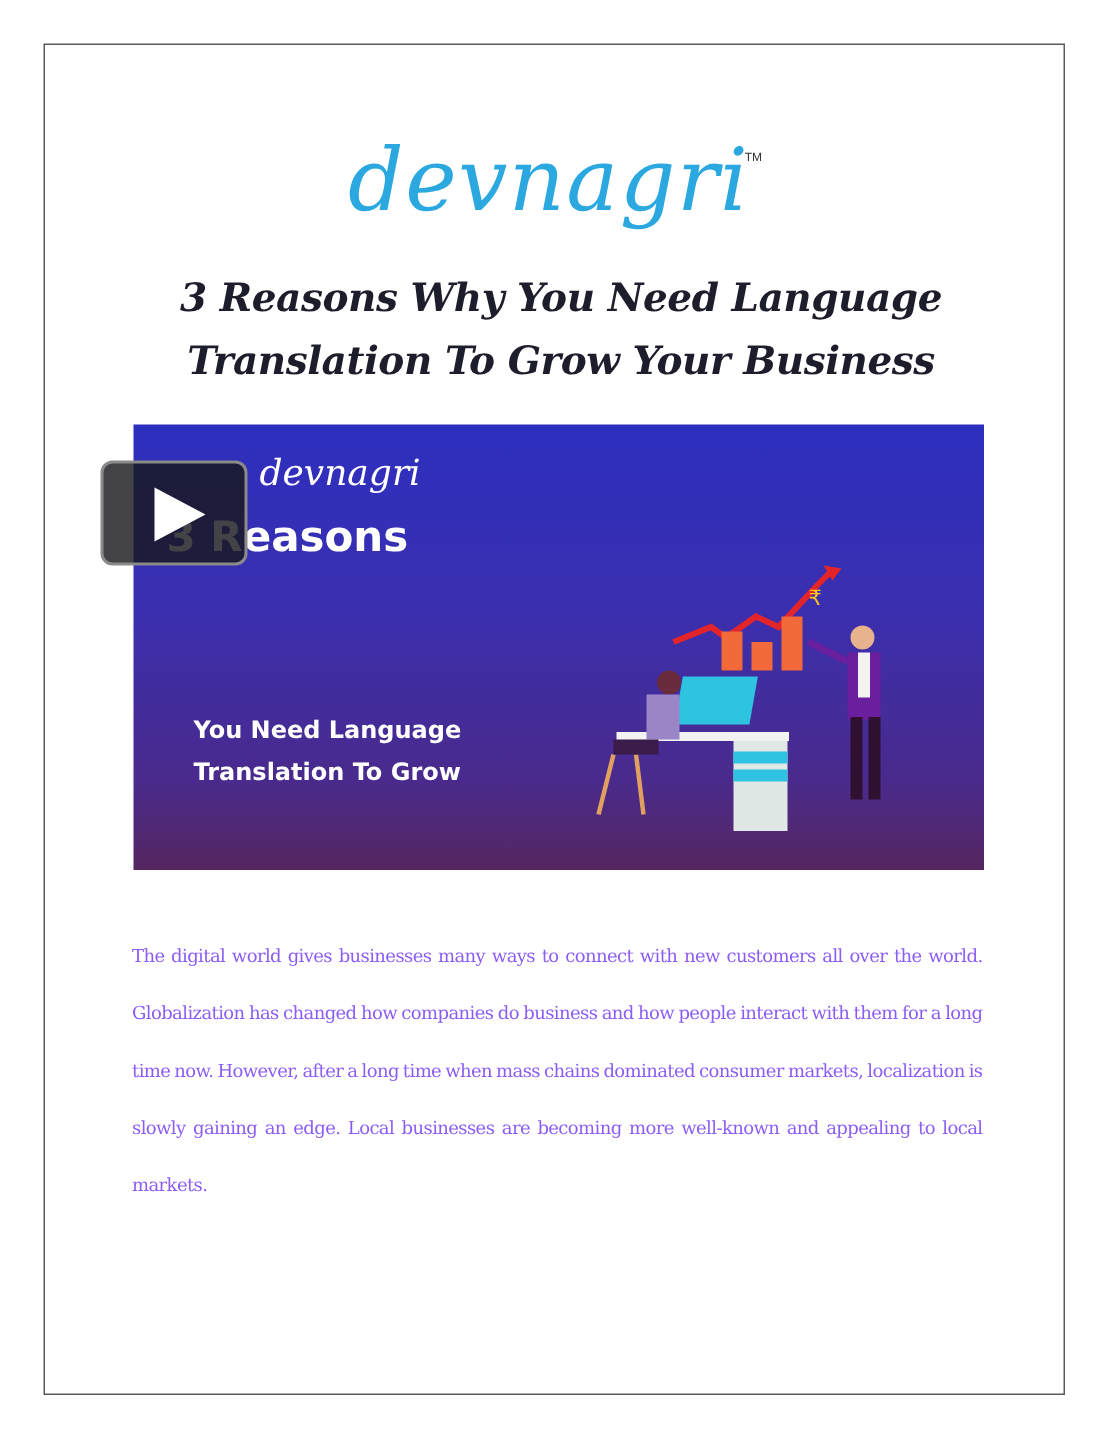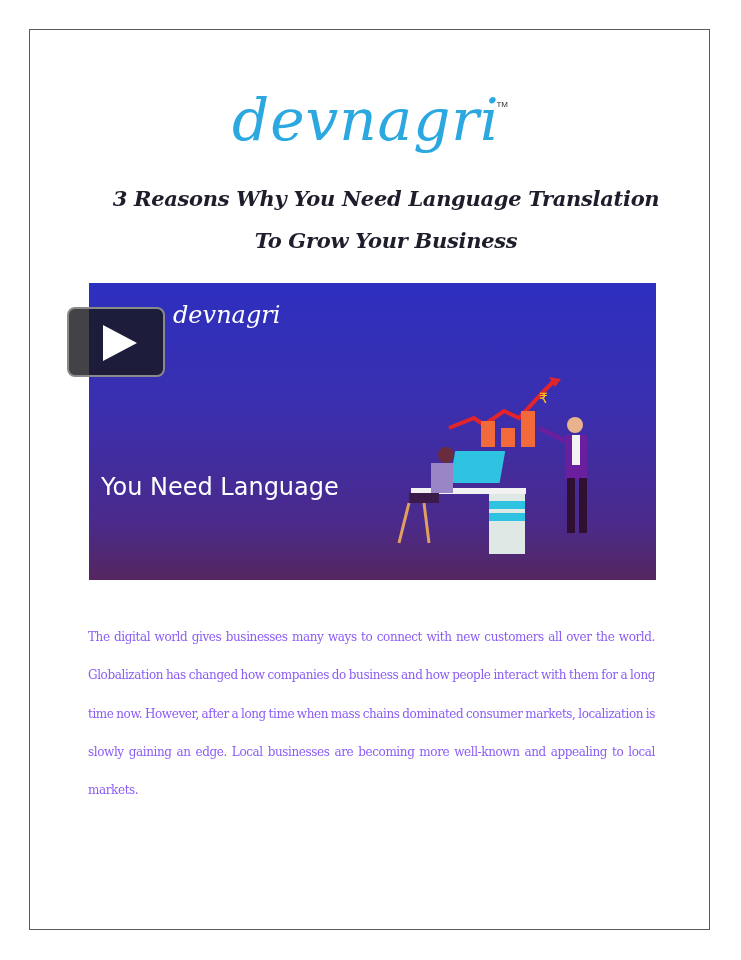--- a/index.html
+++ b/index.html
@@ -1,48 +1,50 @@
 <!DOCTYPE html>
 <html><head>
 <meta charset="utf-8">
 <style>
   html, body { margin: 0; padding: 0; background: #ffffff; }
   body { width: 741px; height: 960px; position: relative; overflow: hidden; font-family: "DejaVu Serif", serif; }
   .page-frame { position: absolute; left: 29px; top: 29px; width: 681px; height: 901px; border: 1px solid #5a5a5a; box-sizing: border-box; background: #fff; }
   .logo { position: absolute; left: 232px; top: 84px; width: 280px; height: 80px; }
   .logo-text { position: absolute; left: 0; top: 0; font-family: "DejaVu Serif", serif; font-style: italic; font-size: 58px; letter-spacing: 1px; color: #2aa8df; line-height: 72px; }
   .logo-tm { position: absolute; right: 4px; top: 0; font-family: "Liberation Sans", sans-serif; font-size: 8px; color: #333; margin-top: 16px; }
-  .title { position: absolute; left: 96px; top: 178px; width: 580px; text-align: center; font-family: "DejaVu Serif", serif; font-weight: bold; font-style: italic; font-size: 21px; line-height: 42px; color: #1d1d2b; letter-spacing: -0.3px; }
+  .title { position: absolute; left: 84px; top: 178px; width: 580px; text-align: center; font-family: "DejaVu Serif", serif; font-weight: bold; font-style: italic; font-size: 26px; line-height: 42px; color: #1d1d2b; letter-spacing: -0.3px; }
   .hero { position: absolute; left: 89px; top: 283px; width: 567px; height: 297px; overflow: hidden;
           background: linear-gradient(180deg, #2d2fbf 0%, #3a2fb0 40%, #4a2a8c 80%, #55265f 100%); }
   .hero-logo { position: absolute; left: 84px; top: 18px; font-family: "DejaVu Serif", serif; font-style: italic; font-size: 24px; color: #fff; }
   .hero-reasons { position: absolute; left: 22px; top: 58px; font-family: "DejaVu Sans", sans-serif; font-weight: bold; font-size: 28px; color: #fff; }
   .hero-why { position: absolute; left: 20px; top: 80px; font-family: "DejaVu Sans", sans-serif; font-weight: bold; font-size: 96px; line-height: 110px; color: #ffc41a; letter-spacing: 2px; }
-  .hero-sub { position: absolute; left: 12px; top: 190px; font-family: "DejaVu Sans", sans-serif; font-weight: normal; font-size: 24px; line-height: 28px; color: #fff; }
+  .hero-sub { position: absolute; left: 40px; top: 190px; font-family: "DejaVu Sans", sans-serif; font-weight: bold; font-size: 16px; line-height: 28px; color: #fff; }
   .hero-art { position: absolute; left: 300px; top: 90px; width: 267px; height: 207px; }
   .play-button { position: absolute; left: 67px; top: 307px; width: 98px; height: 70px; background: rgba(25,25,30,0.82); border: 2px solid #8a8a8a; border-radius: 8px; box-sizing: border-box; cursor: pointer; }
   .play-button svg { position: absolute; left: 30px; top: 14px; }
   .body-text { position: absolute; left: 88px; top: 618px; width: 567px; font-family: "DejaVu Serif", serif; font-size: 12px; line-height: 38.3px; color: #8b5cf6; text-align: justify; letter-spacing: -0.4px; word-spacing: -1px; }
 </style>
 </head>
 <body>
 
 <div class="page-frame"></div>
 
 <div class="logo">
   <span class="logo-text">devnagri</span>
   <span class="logo-tm">TM</span>
 </div>
 
 <div class="title">3 Reasons Why You Need Language Translation To Grow Your Business</div>
 
 <div class="hero">
   <span class="hero-logo">devnagri</span>
+  <span class="hero-reasons">3 Reasons</span>
   <div class="hero-sub">
     <div>You Need Language</div>
+    <div>Translation  To Grow</div>
   </div>
   <svg class="hero-art" viewBox="0 0 267 207">
     <polyline points="60,55 85,45 95,52 115,38 130,45 155,18 165,8" fill="none" stroke="#e3242b" stroke-width="4"></polyline>
     <polygon points="160,4 172,6 166,14" fill="#e3242b"></polygon>
     <rect x="92" y="48" width="14" height="26" fill="#f26a3a"></rect>
     <rect x="112" y="55" width="14" height="19" fill="#f26a3a"></rect>
     <rect x="132" y="38" width="14" height="36" fill="#f26a3a"></rect>
     <text x="150" y="30" fill="#ffc41a" font-size="14" font-family="DejaVu Sans, sans-serif">₹</text>
     <rect x="80" y="78" width="50" height="32" fill="#2ec3e0" transform="skewX(-10)"></rect>
     <rect x="22" y="115" width="115" height="6" fill="#f2f2f2"></rect>

